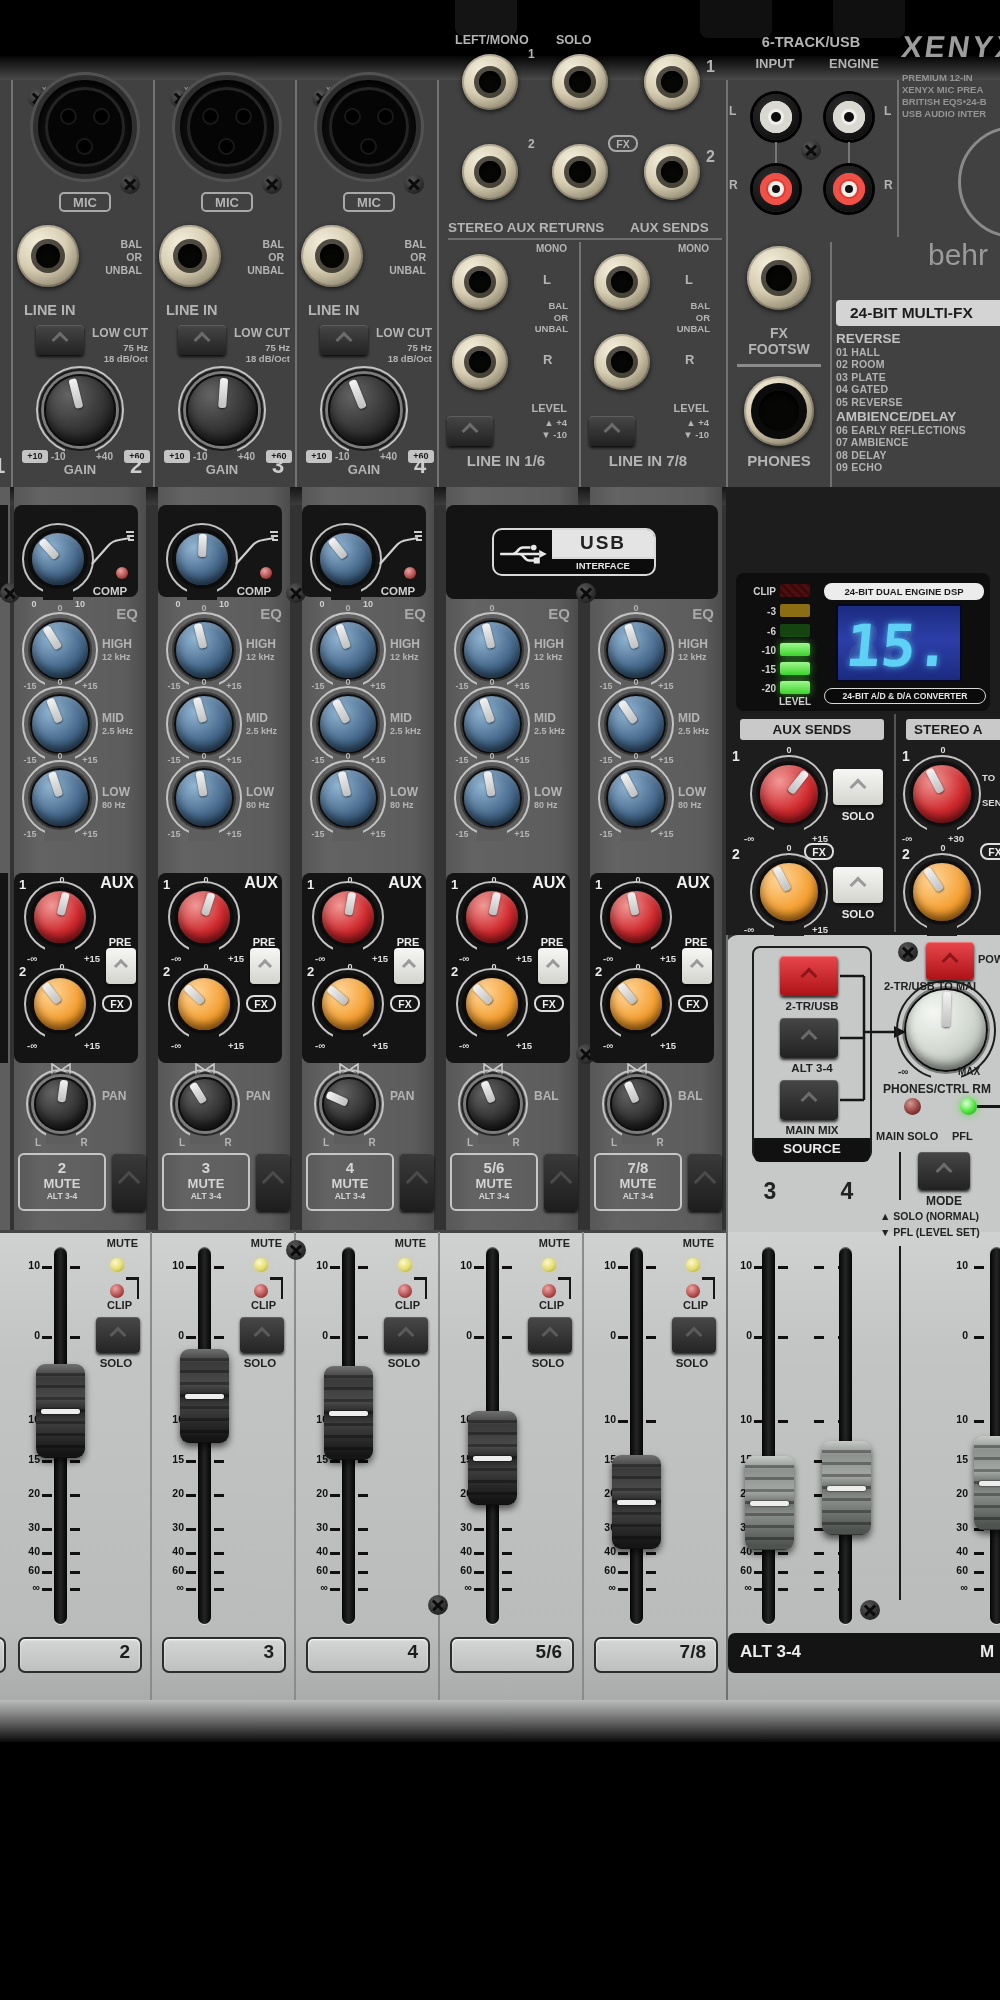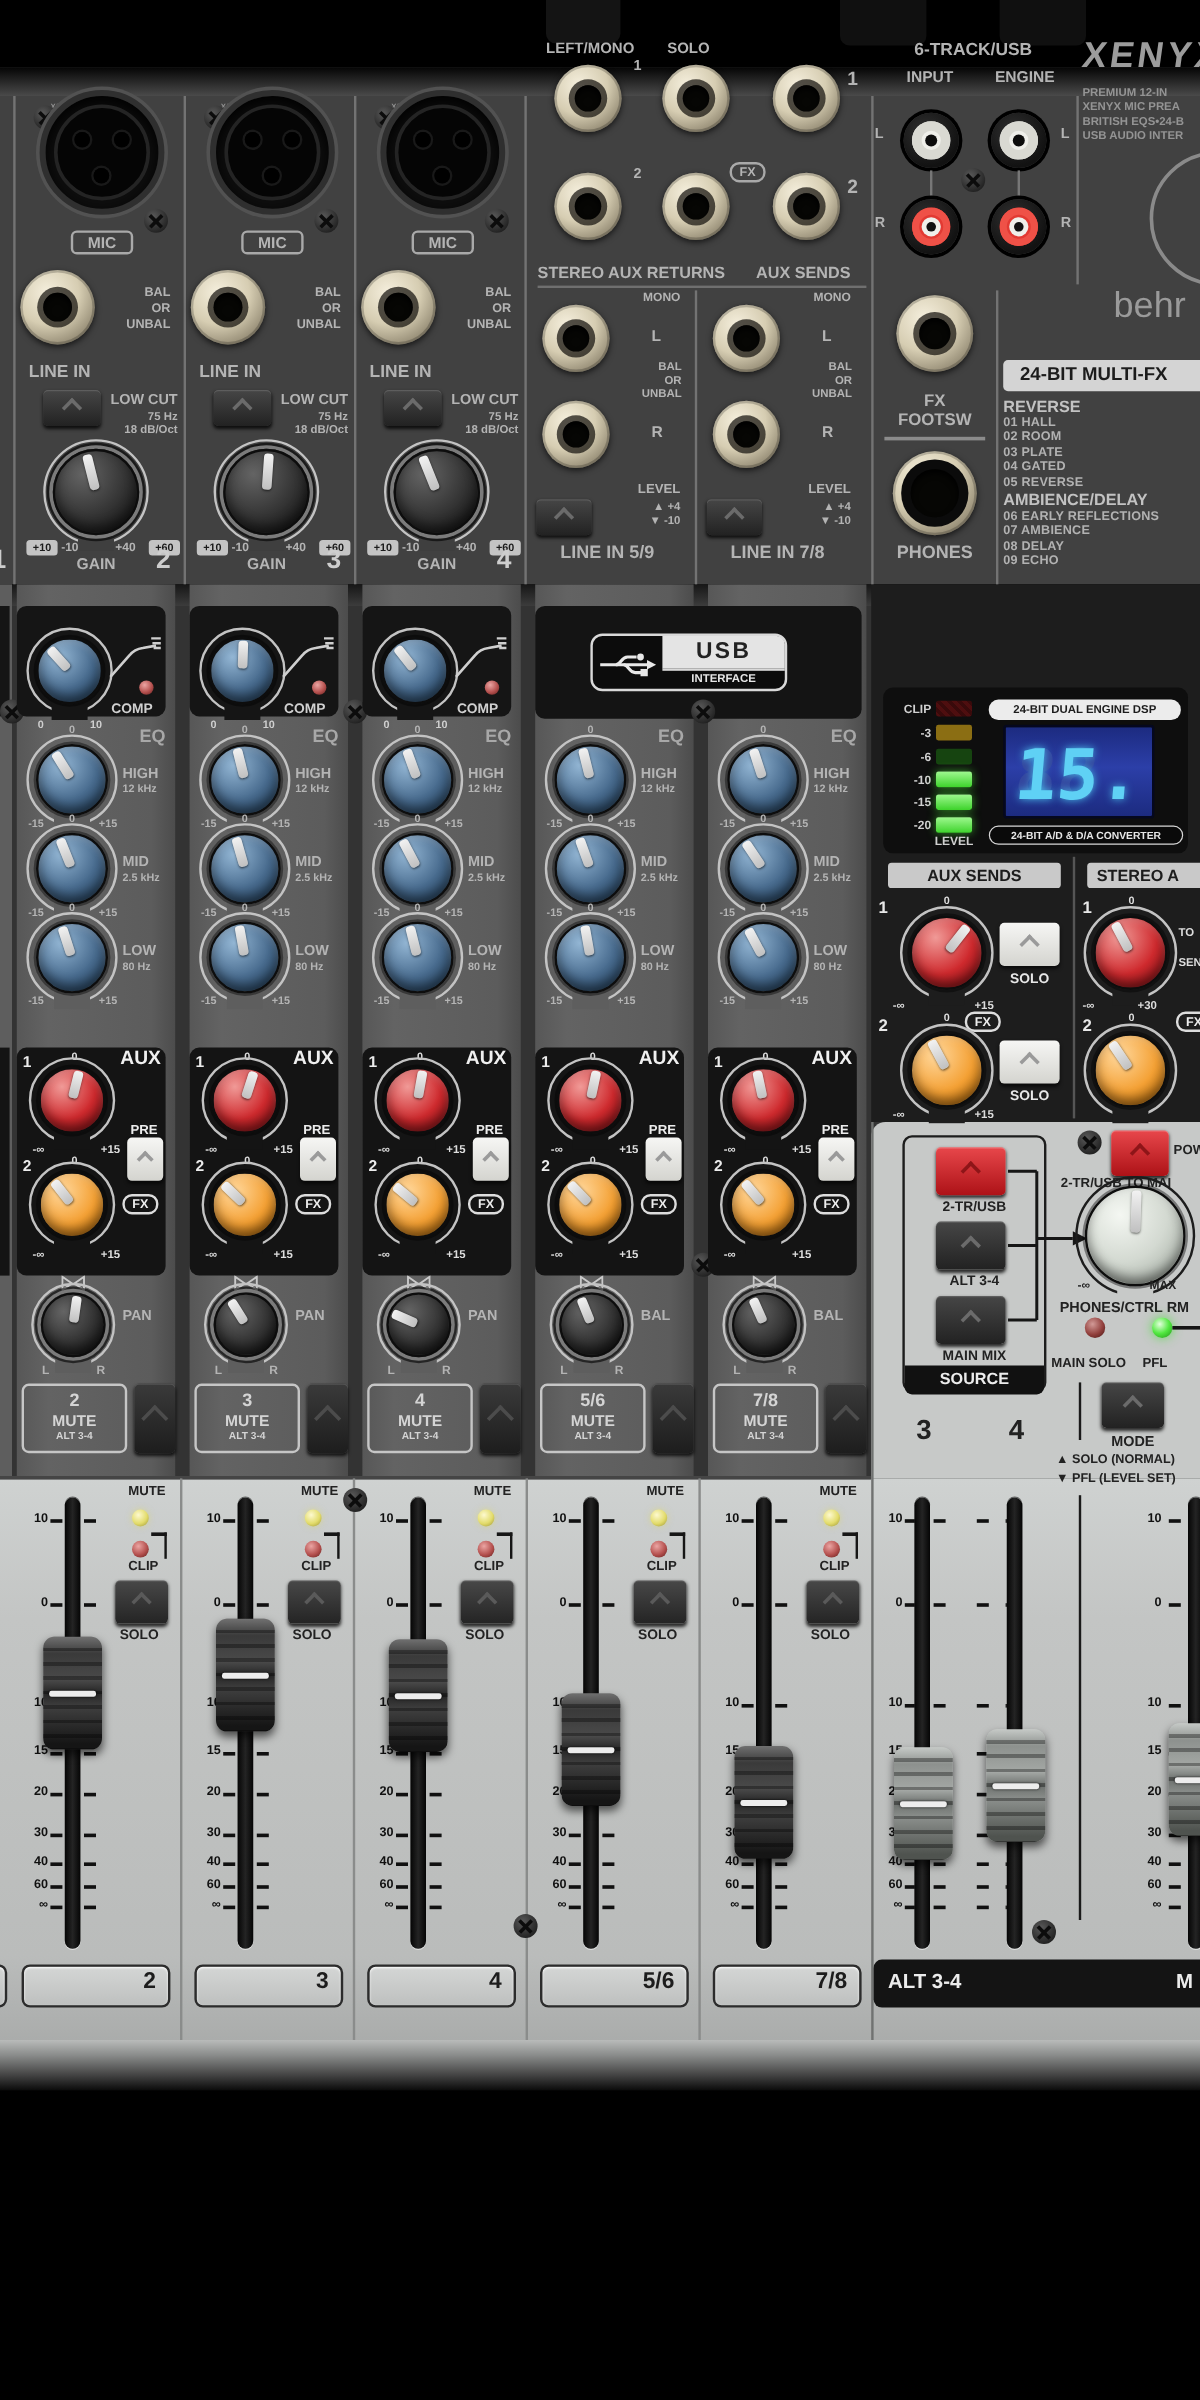--- a/index.html
+++ b/index.html
@@ -141,21 +141,21 @@
       <div>UNBAL</div>
     </div>
   <div class="jack" style="left:452px;top:334px;width:56px;height:56px"></div>
   <div class="t" style="left:543px;top:352px;font-size:13px">R</div>
   <div class="t tr" style="left:505px;top:402px;width:62px;font-size:11px">LEVEL</div>
   <div class="t tr" style="left:505px;top:417px;width:62px;font-size:9.5px">▲ +4</div>
   <div class="t tr" style="left:505px;top:429px;width:62px;font-size:9.5px">▼ -10</div>
   <div class="btn b-dark" style="left:447px;top:416px;width:46px;height:30px">
       <i class="chev"></i>
     </div>
-  <div class="t tc" style="left:441px;top:452px;width:130px;font-size:15px">LINE IN 5/9</div>
+  <div class="t tc" style="left:441px;top:452px;width:130px;font-size:15px">LINE IN 1/6</div>
 
   <div class="t tr" style="left:647px;top:243px;width:62px;font-size:10px">MONO</div>
   <div class="jack" style="left:594px;top:254px;width:56px;height:56px"></div>
   <div class="t" style="left:685px;top:272px;font-size:13px">L</div>
   <div class="t tr" style="left:658px;top:300px;width:52px;font-size:9.5px;line-height:11.5px">
       <div>BAL</div>
       <div>OR</div>
       <div>UNBAL</div>
     </div>
   <div class="jack" style="left:594px;top:334px;width:56px;height:56px"></div>

